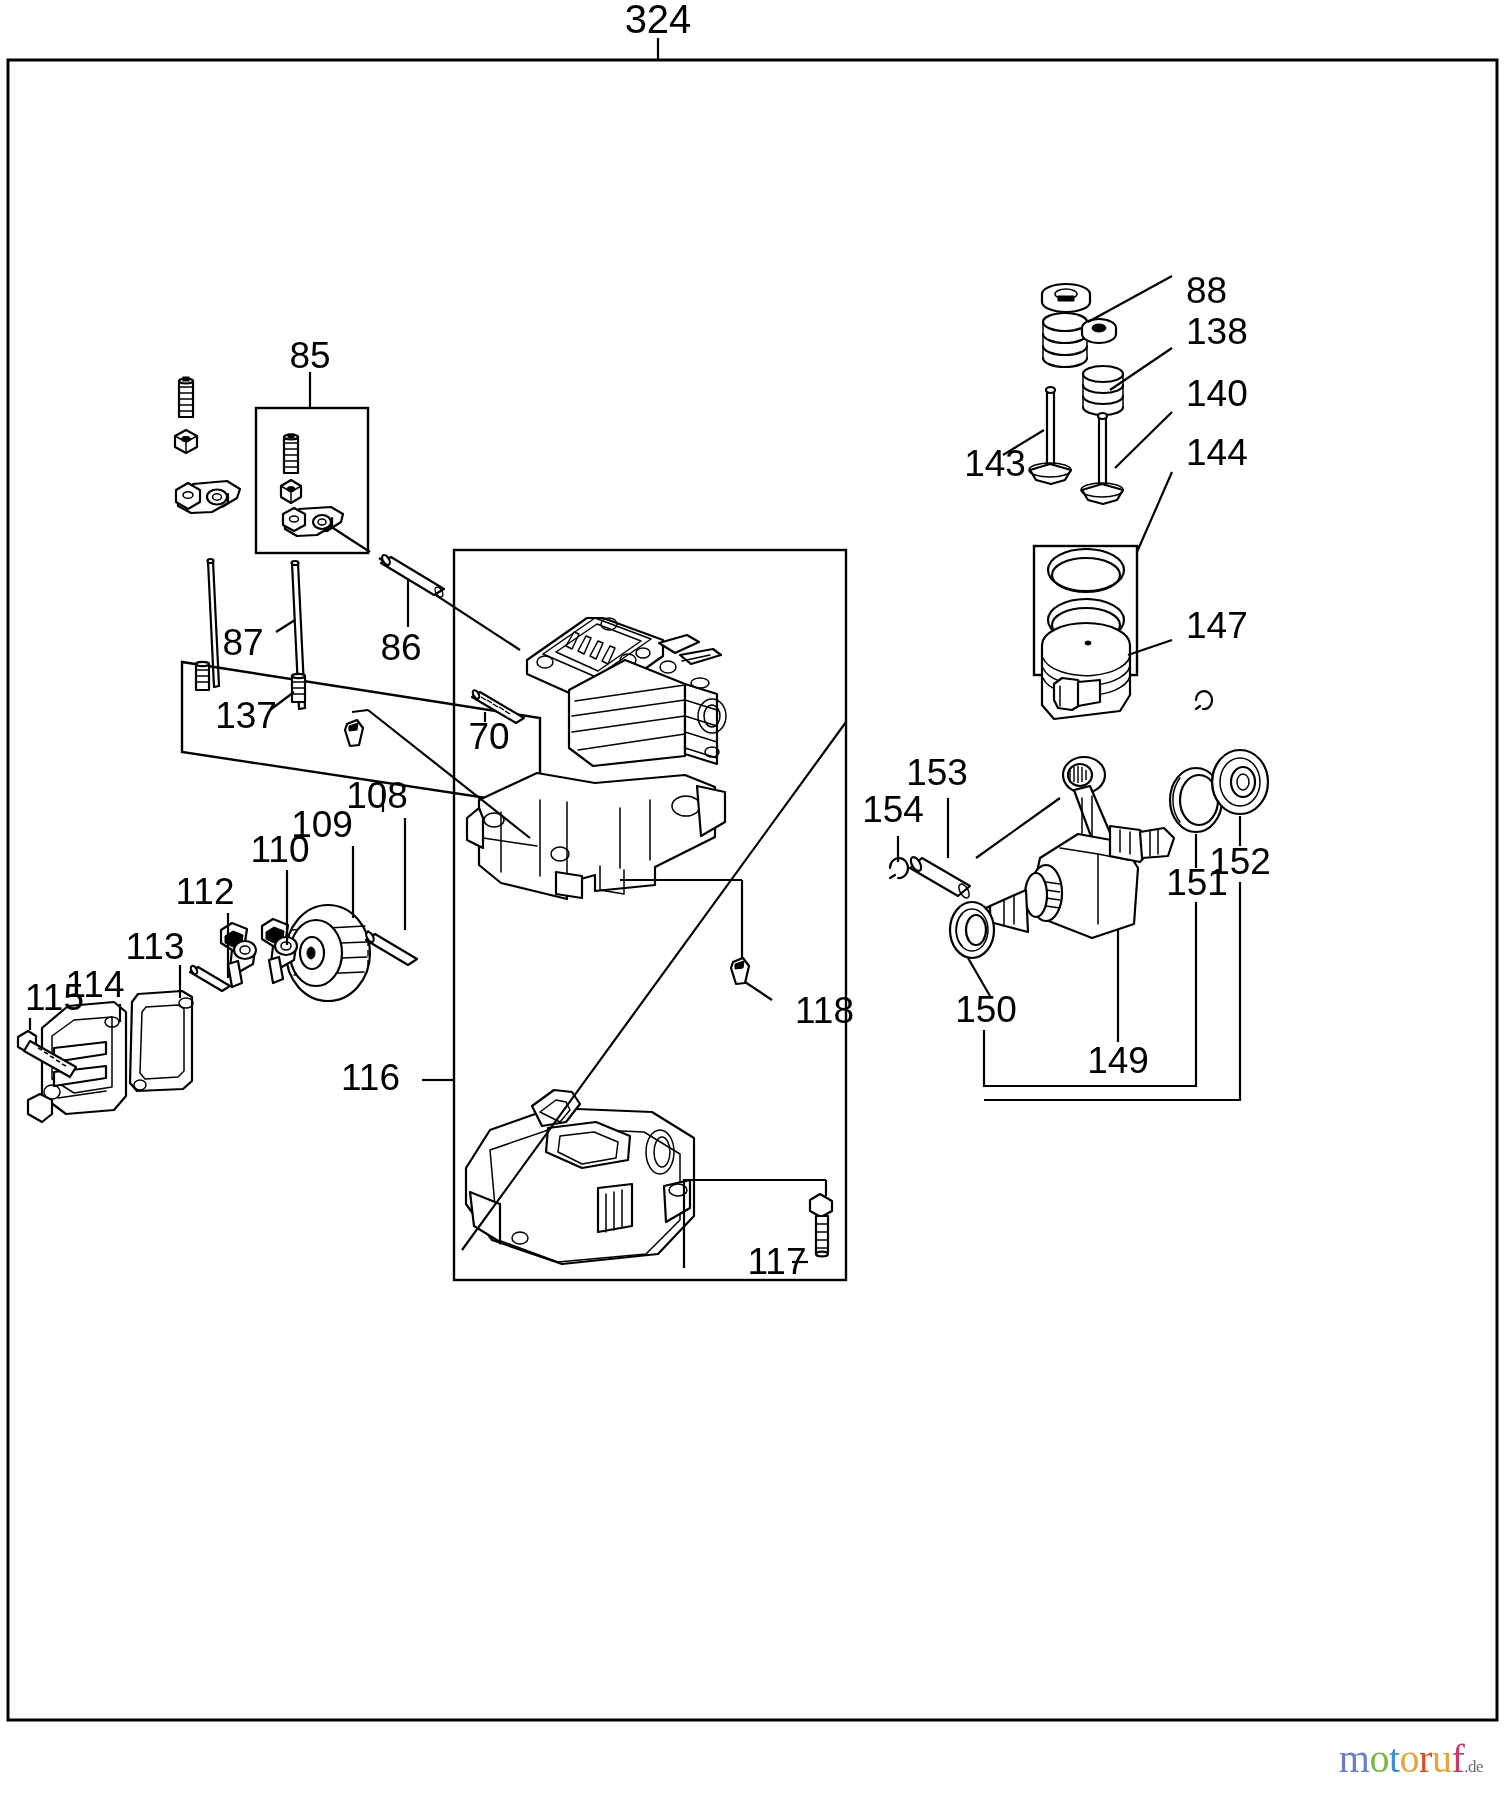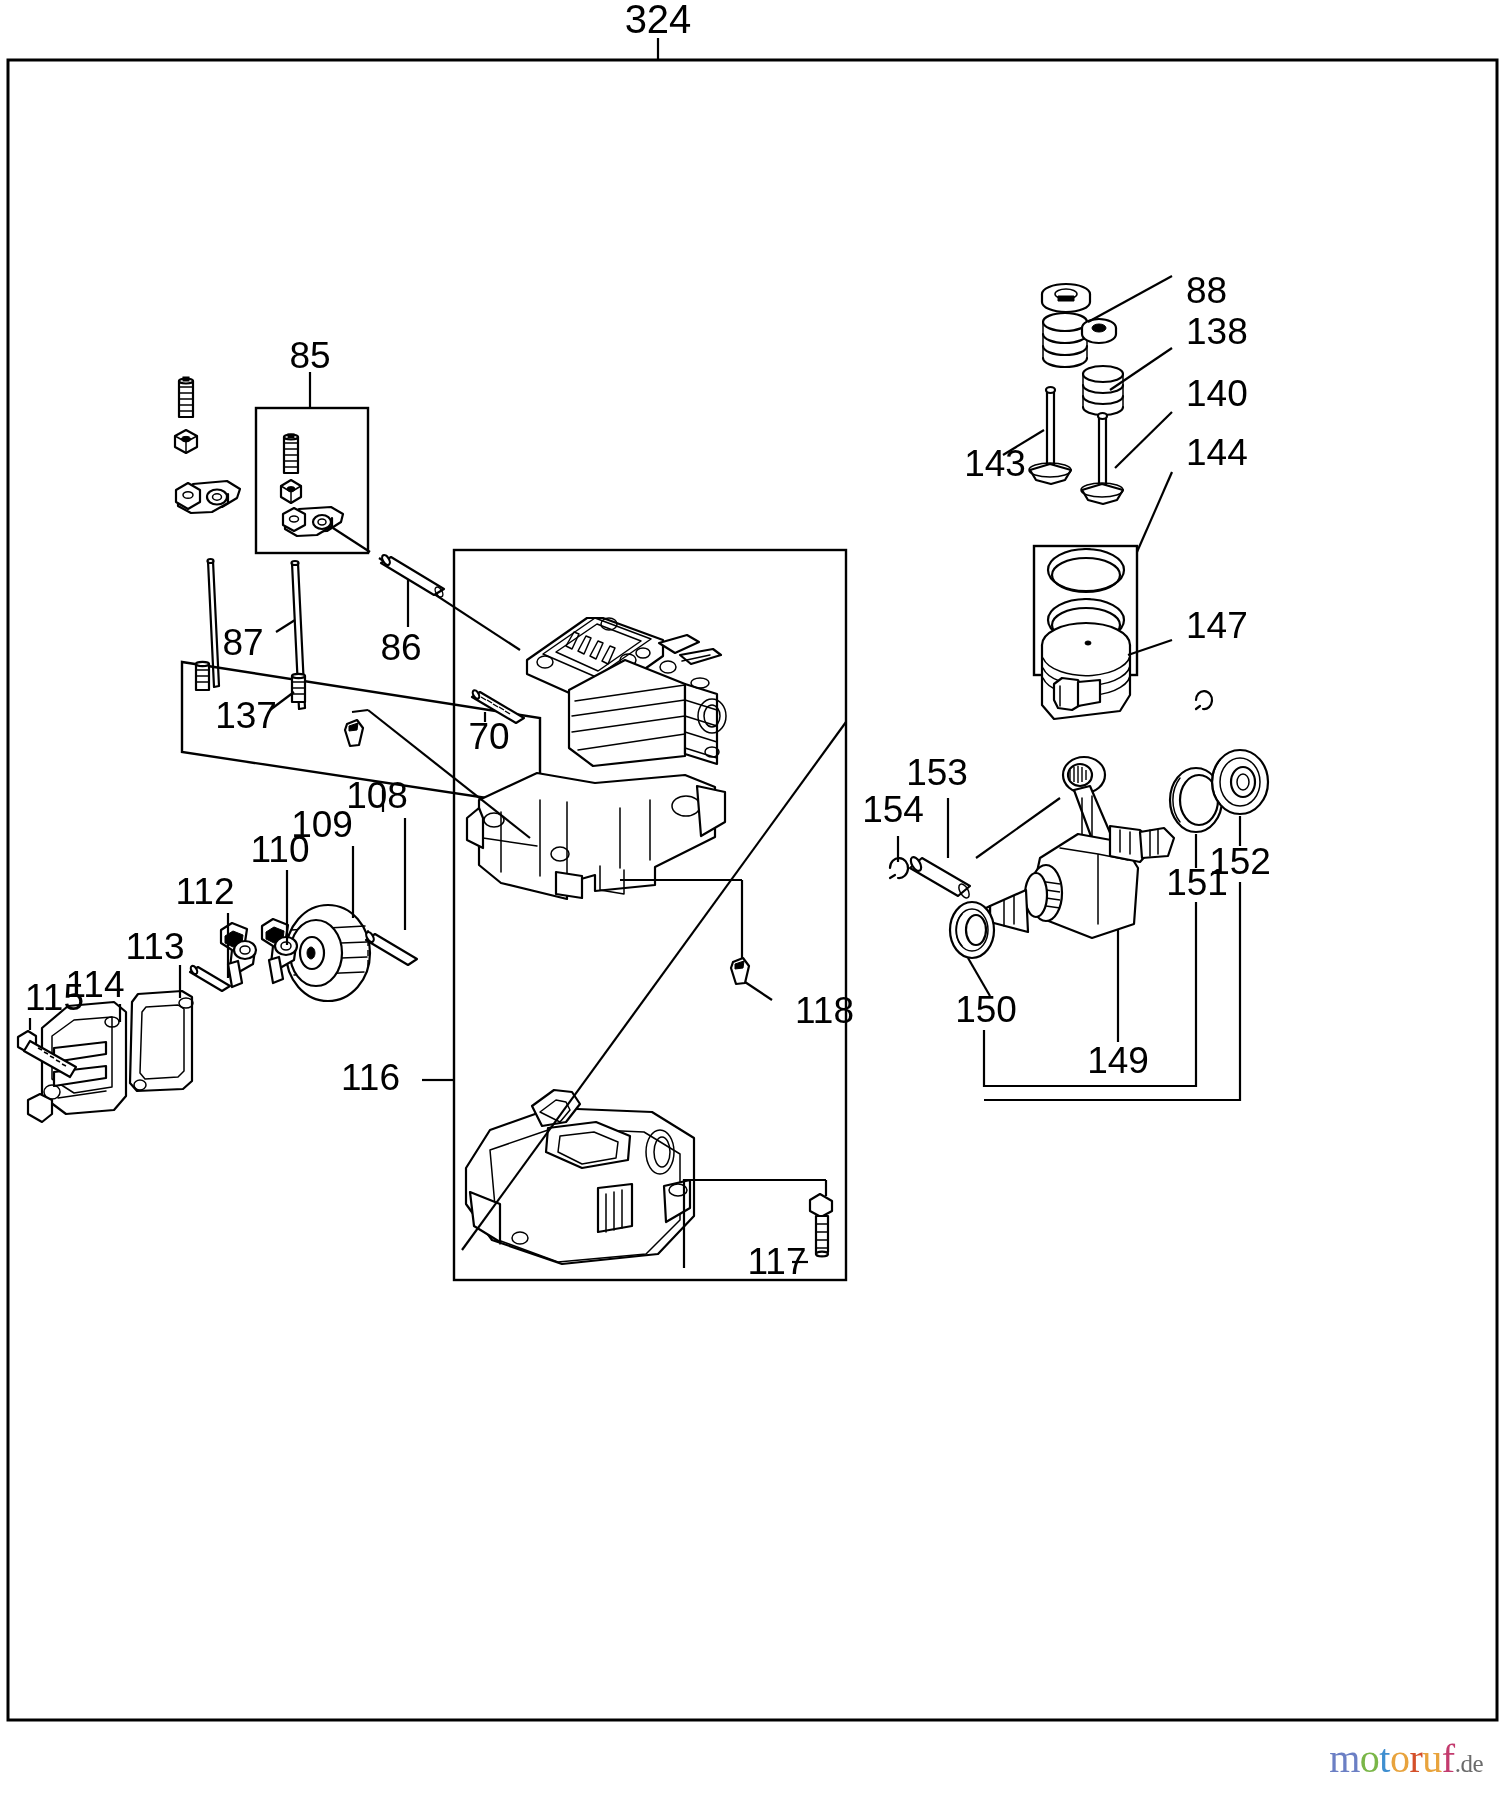--- a/index.html
+++ b/index.html
@@ -89,21 +89,21 @@
     white-space: nowrap;
     user-select: none;
   }
   #watermark .w-m { color: #6b7fc4; }
   #watermark .w-o1 { color: #7ab648; }
   #watermark .w-t { color: #3f8fd0; }
   #watermark .w-o2 { color: #e8a33d; }
   #watermark .w-r { color: #d4502a; }
   #watermark .w-u { color: #e8a33d; }
   #watermark .w-f { color: #c33b6e; }
-  #watermark .w-de { color: #6b6b6b; font-size: 25px; }
+  #watermark .w-de { color: #6b6b6b; font-size: 17px; }
 </style>
 </head>
 <body>
 
 <div id="page">
 
   <svg id="diagram-svg" viewBox="0 0 1505 1800">
 
     <g>
       <rect class="frame" x="8" y="60" width="1489" height="1660"></rect>

